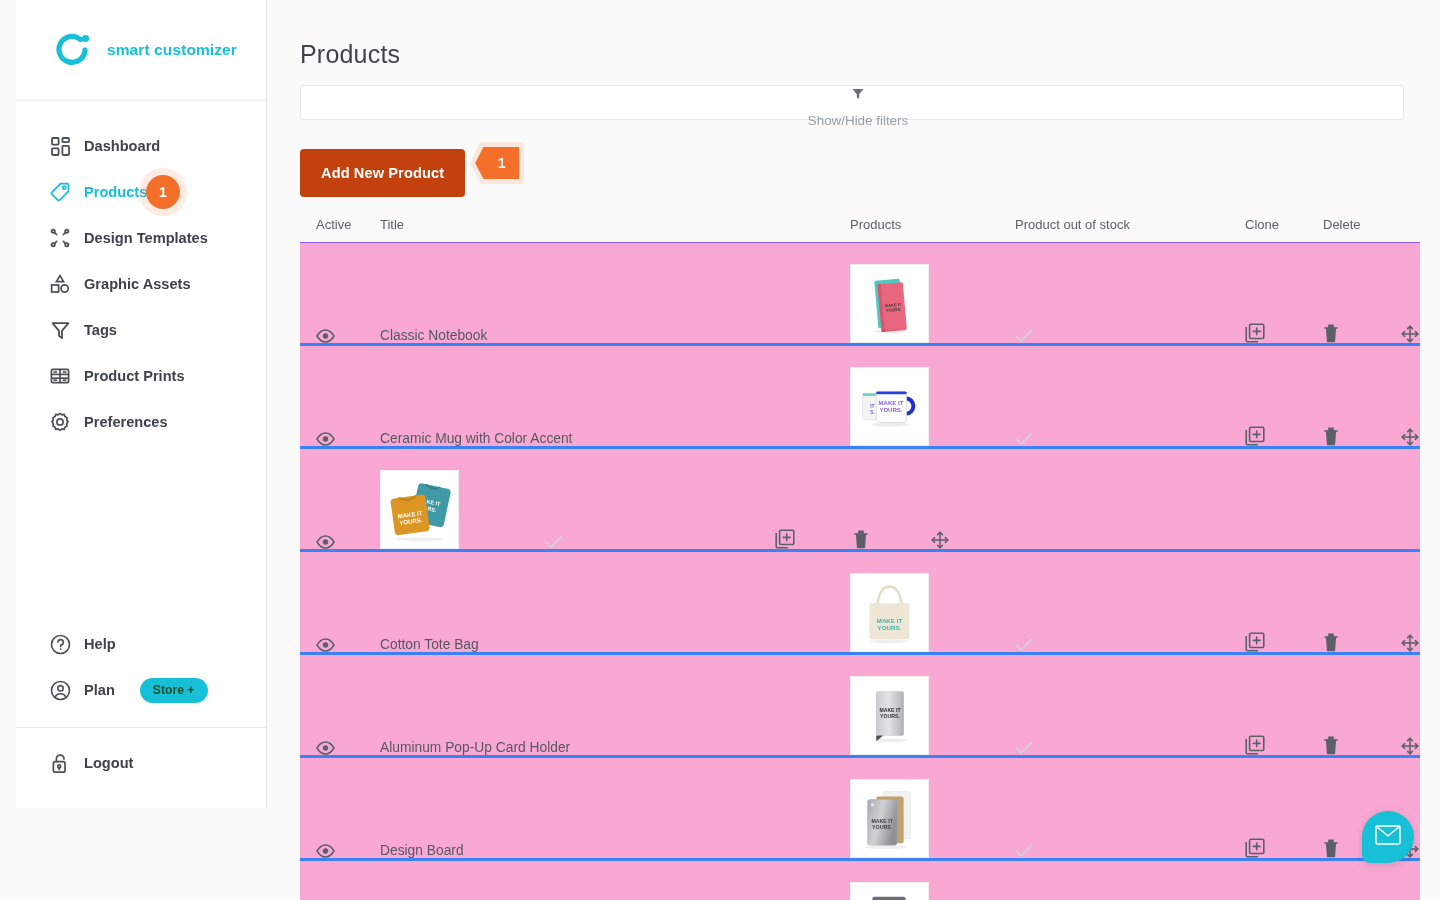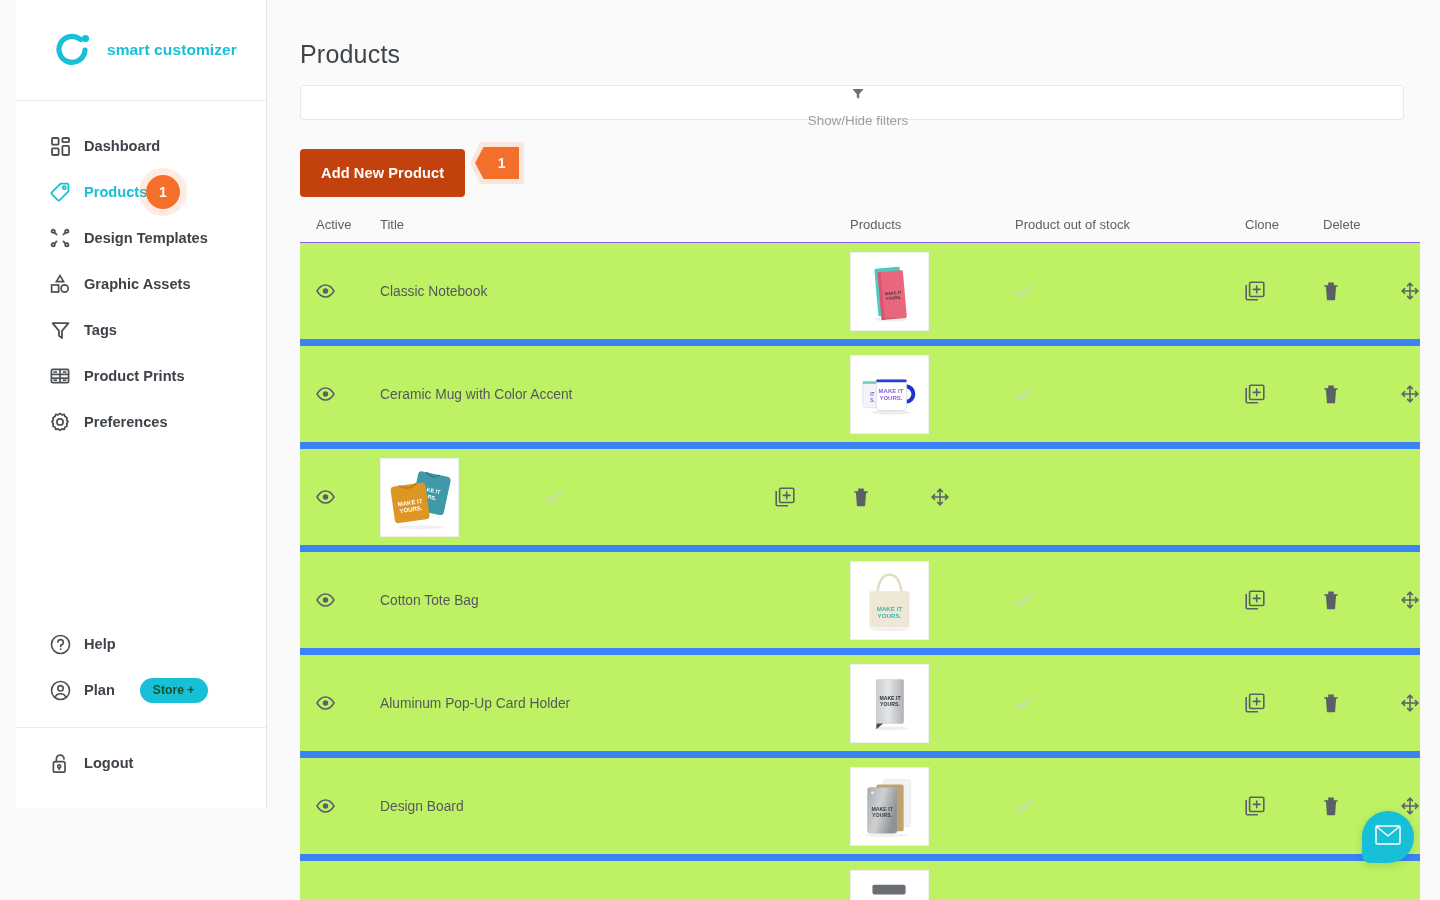--- a/index.html
+++ b/index.html
@@ -203,24 +203,24 @@
   .col-active    { width: 80px; padding-left: 16px; flex: none; }
   .col-title     { width: 470px; flex: none; }
   .col-thumb     { width: 165px; flex: none; }
   .col-stock     { width: 230px; flex: none; }
   .col-clone     { width: 78px; flex: none; }
   .col-delete    { width: 78px; flex: none; }
   .col-move      { width: 60px; flex: none; }
 
   .trow {
     display: flex;
-    align-items: center;
+    align-items: flex-end;
     height: 103px;
-    border-bottom: 7px solid #3b82f6;
-    background: #bef264;
+    border-bottom: 3px solid #3b82f6;
+    background: #f9a8d4;
   }
   .cell-title {
     font-size: 13.8px;
     color: #55595e;
   }
   .icon-btn {
     display: flex;
     align-items: center;
     cursor: pointer;
     color: #5a6068;

